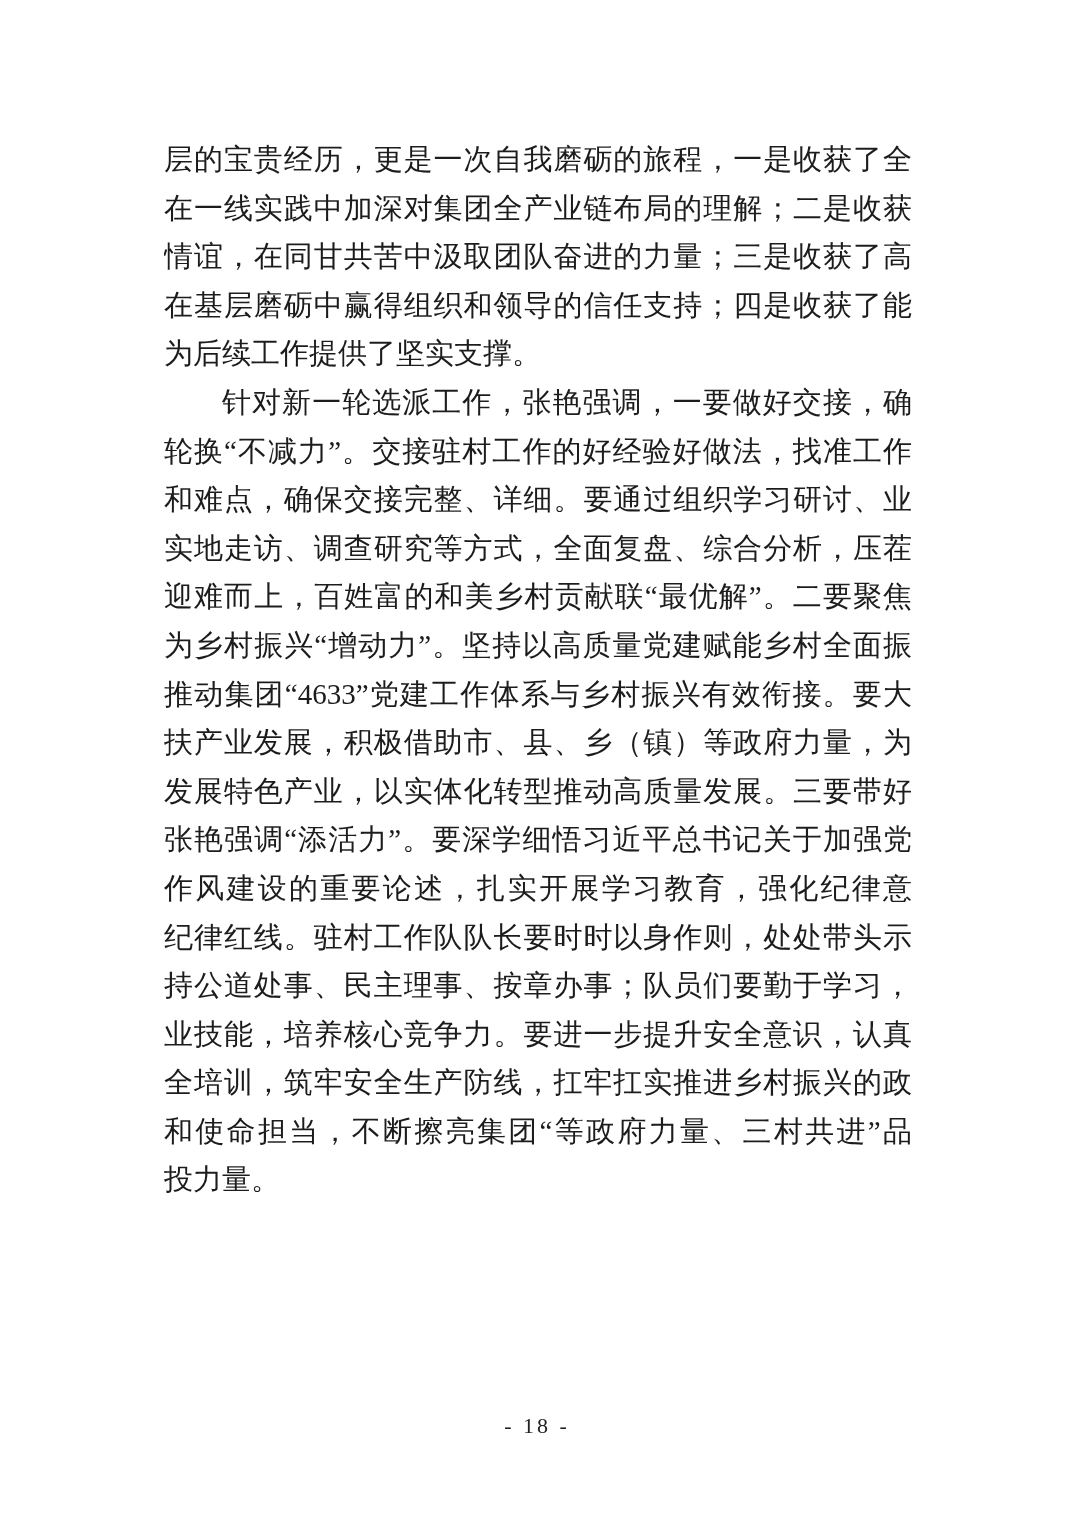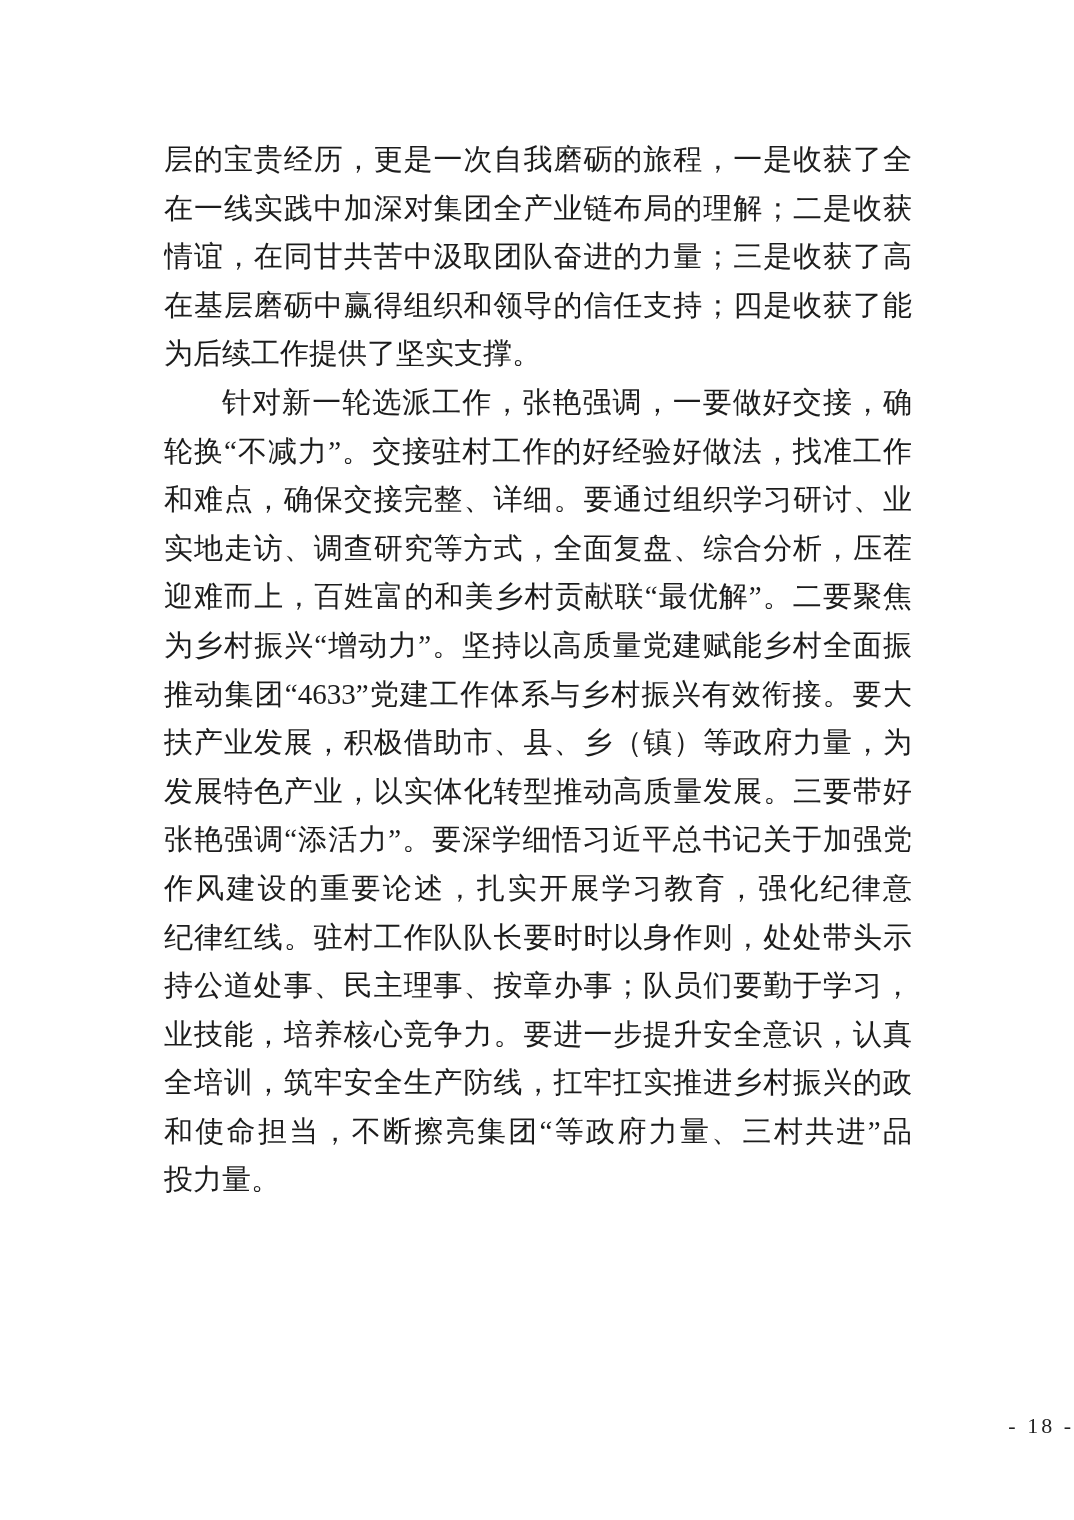--- a/index.html
+++ b/index.html
@@ -35,21 +35,21 @@
     text-align-last: left;
   }
   .line.indent {
     text-indent: 2em;
   }
   .footer {
     position: absolute;
     top: 1413px;
     left: 0;
     width: 100%;
-    text-align: right;
+    text-align: center;
     font-size: 22px;
     letter-spacing: 3px;
     color: #222222;
   }
 </style>
 </head>
 <body>
 
 <div class="page">
   <div class="content" id="document-body">

